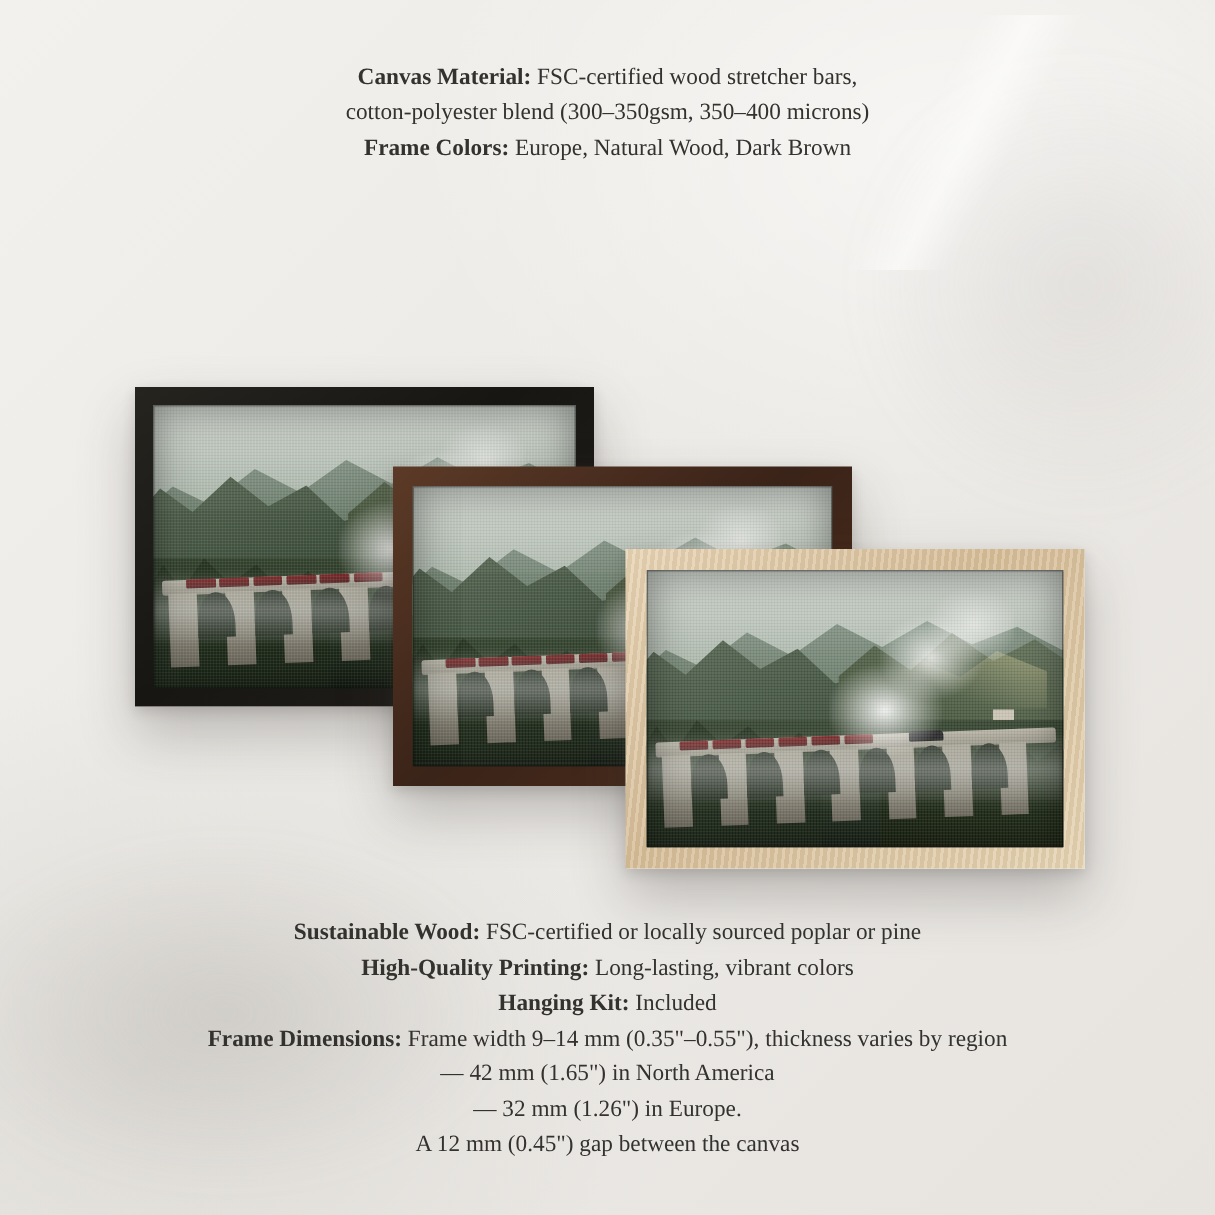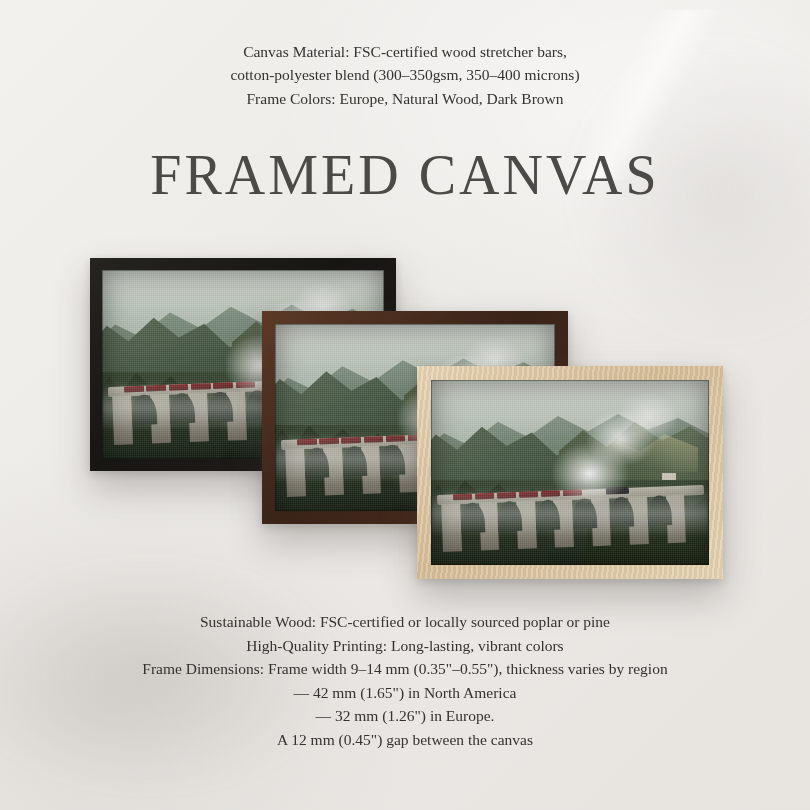--- a/index.html
+++ b/index.html
@@ -49,21 +49,21 @@
 
   
   .top-specs {
     position: absolute; top: 40px; left: 0; width: 810px;
     text-align: center;
     font-size: 15.5px;
     line-height: 1.5;
     color: #33322f;
   }
   .top-specs .line { white-space: nowrap; }
-  .lbl { font-weight: normal; }
+  .lbl { font-weight: bold; }
 
   
   .title {
     position: absolute; top: 143px; left: 0; width: 810px;
     text-align: center;
     font-size: 56px;
     letter-spacing: 3px;
     color: #4b4a46;
     font-weight: normal;
     font-family: "Liberation Serif", serif;
@@ -246,21 +246,20 @@
       <span class="lbl">Canvas Material:</span><span> FSC-certified wood stretcher bars,</span>
     </div>
     <div class="line">
       <span>cotton-polyester blend (300–350gsm, 350–400 microns)</span>
     </div>
     <div class="line">
       <span class="lbl">Frame Colors:</span><span> Europe, Natural Wood, Dark Brown</span>
     </div>
   </div>
 
-  <div class="title">FRAMED CANVAS</div>
 
   <div class="frames">
 
     <div class="frame frame-black">
       <div class="mat">
         <div class="art">
           <div class="sky"></div>
           <div class="mtn-far"></div>
           <div class="mtn-mid-left"></div>
           <div class="mtn-mid-right"></div>
@@ -404,20 +403,23 @@
   </div>
 
   <div class="bottom-specs">
     <div class="line">
       <span class="lbl">Sustainable Wood:</span><span> FSC-certified or locally sourced poplar or pine</span>
     </div>
     <div class="line">
       <span class="lbl">High-Quality Printing:</span><span> Long-lasting, vibrant colors</span>
     </div>
     <div class="line">
+      <span class="lbl">Hanging Kit:</span><span> Included</span>
+    </div>
+    <div class="line">
       <span class="lbl">Frame Dimensions:</span><span> Frame width 9–14 mm (0.35"–0.55"), thickness varies by region</span>
     </div>
     <div class="line">
       <span>— 42 mm (1.65") in North America</span>
     </div>
     <div class="line">
       <span>— 32 mm (1.26") in Europe.</span>
     </div>
     <div class="line">
       <span>A 12 mm (0.45") gap between the canvas</span>

